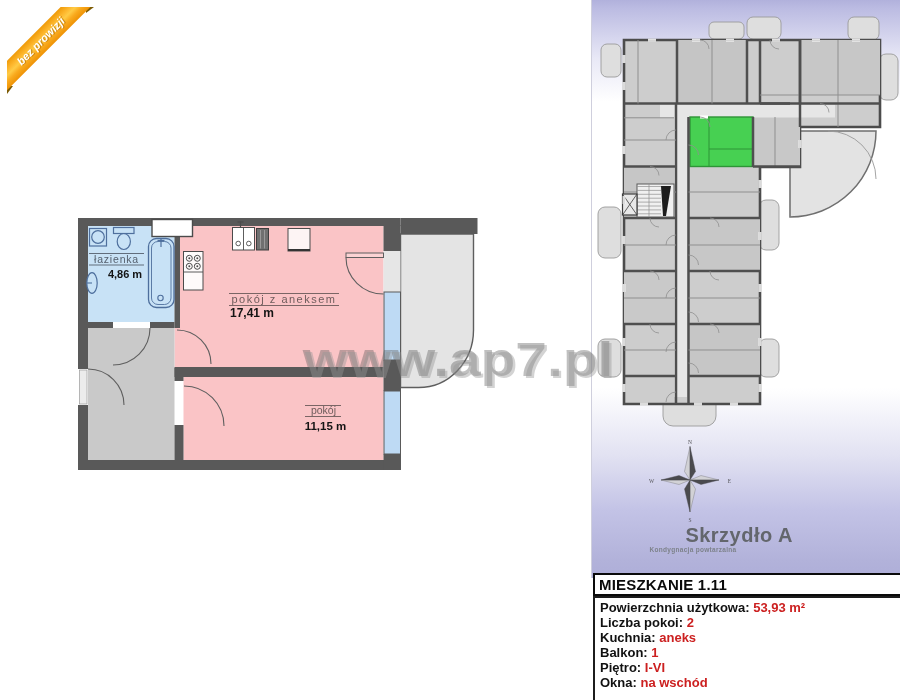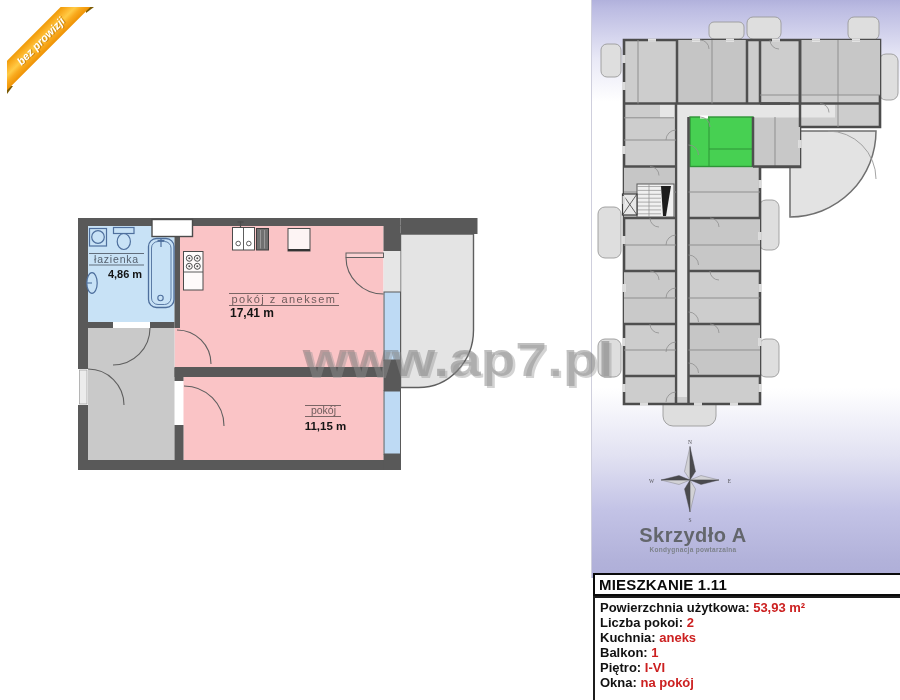--- a/index.html
+++ b/index.html
@@ -15,21 +15,21 @@
  transform:scaleX(1.16);transform-origin:0 0;}
 #ribwrap{left:7px;top:7px;width:86px;height:86px;overflow:hidden;}
 #ribbon{position:absolute;left:-35.8px;top:23.7px;width:140px;height:21px;
  transform:rotate(-45deg);text-align:center;line-height:21px;
  background:linear-gradient(180deg,#ef9a08 0%,#fdb62c 30%,#ffcb45 50%,#f9aa1e 72%,#ee9205 100%);
  color:#fff;font-size:11px;font-style:italic;font-weight:bold;
  text-shadow:1px 1px 0 rgba(170,100,0,.55);}
 .fold{position:absolute;width:0;height:0;border-style:solid;}
 #fold1{left:86px;top:7px;border-width:6px 8px 0 0;border-color:#7c5a03 transparent transparent transparent;}
 #fold2{left:7px;top:86px;border-width:0 0 8px 6px;border-color:transparent transparent transparent #7c5a03;}
-#skrz{left:593px;top:524px;width:200px;text-align:center;font-size:20px;font-weight:bold;
+#skrz{left:593px;top:524px;width:200px;text-align:right;font-size:20px;font-weight:bold;
  color:#63666c;letter-spacing:.5px;}
 #skrz2{left:593px;top:546px;width:200px;text-align:center;font-size:6.5px;font-weight:bold;
  color:#7d828a;letter-spacing:.3px;}
 #hdr{left:593px;top:573px;width:302px;height:19px;background:#fff;
  border:2px solid #0a0a0a;border-right:none;font-size:15px;font-weight:bold;color:#0a0a0a;
  padding-left:4px;line-height:19px;letter-spacing:.2px;}
 #det{left:593px;top:596px;width:304px;height:100px;background:#fff;
  border:2px solid #1c1c1c;border-right:none;padding:2px 0 0 5px;
  font-size:13px;font-weight:bold;color:#111;}
 #det div{line-height:15px;white-space:nowrap;}
@@ -363,14 +363,14 @@
 <div class="abs" id="skrz2">Kondygnacja powtarzalna</div>
 
 <div class="abs" id="hdr">MIESZKANIE 1.11</div>
 
 <div class="abs" id="det">
 <div>Powierzchnia użytkowa: <span class="v">53,93 m²</span></div>
 <div>Liczba pokoi: <span class="v">2</span></div>
 <div>Kuchnia: <span class="v">aneks</span></div>
 <div>Balkon: <span class="v">1</span></div>
 <div>Piętro: <span class="v">I-VI</span></div>
-<div>Okna: <span class="v">na pokój</span></div>
+<div>Okna: <span class="v">na wschód</span></div>
 </div>
 
 </body></html>

